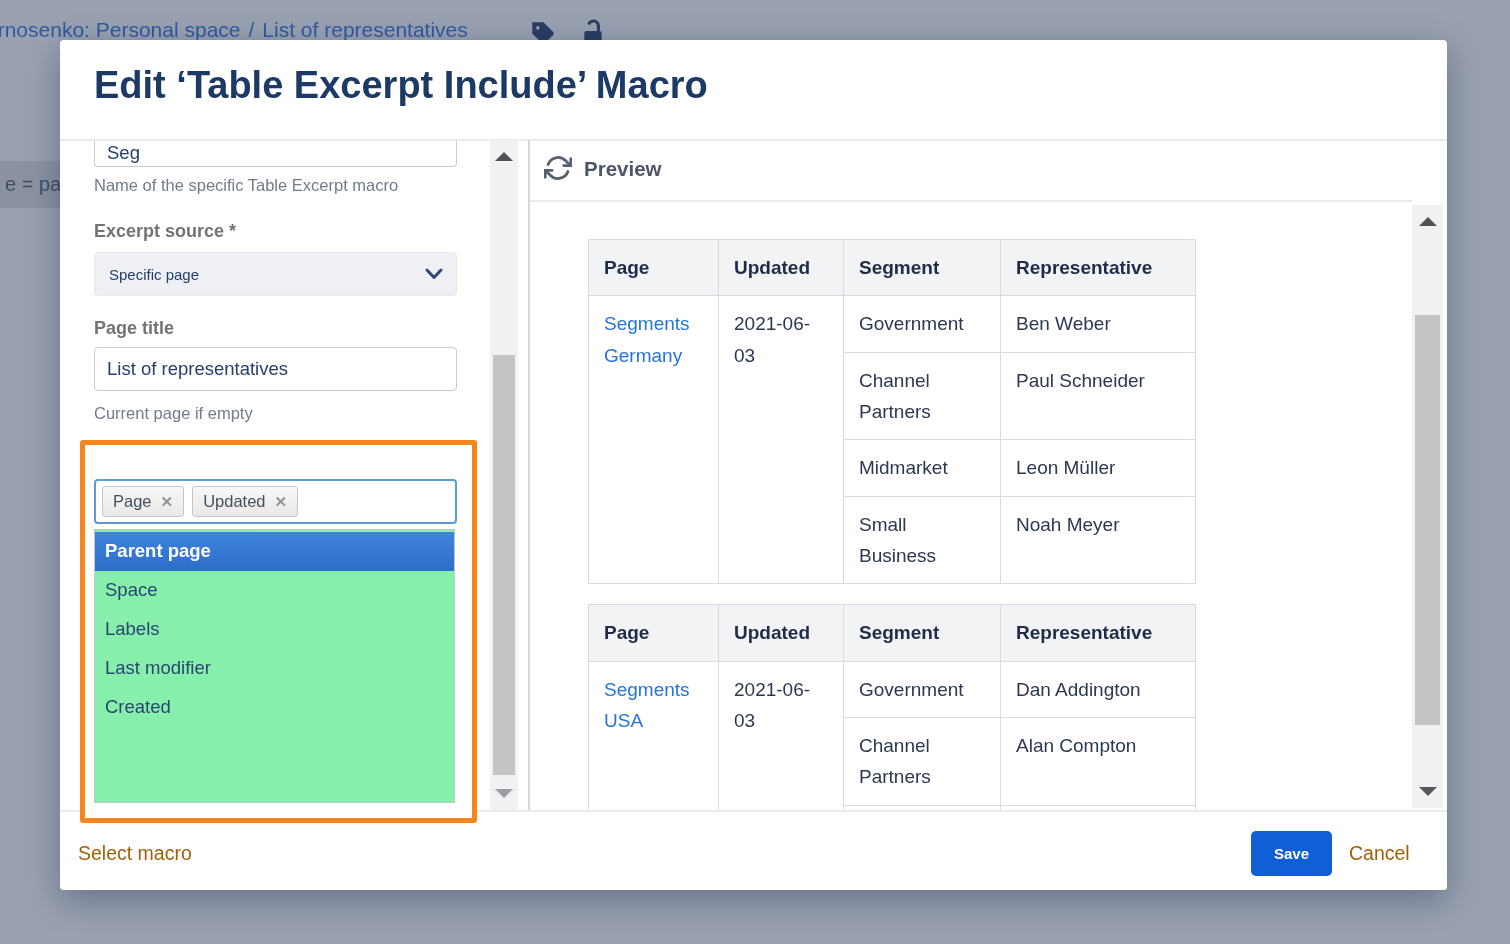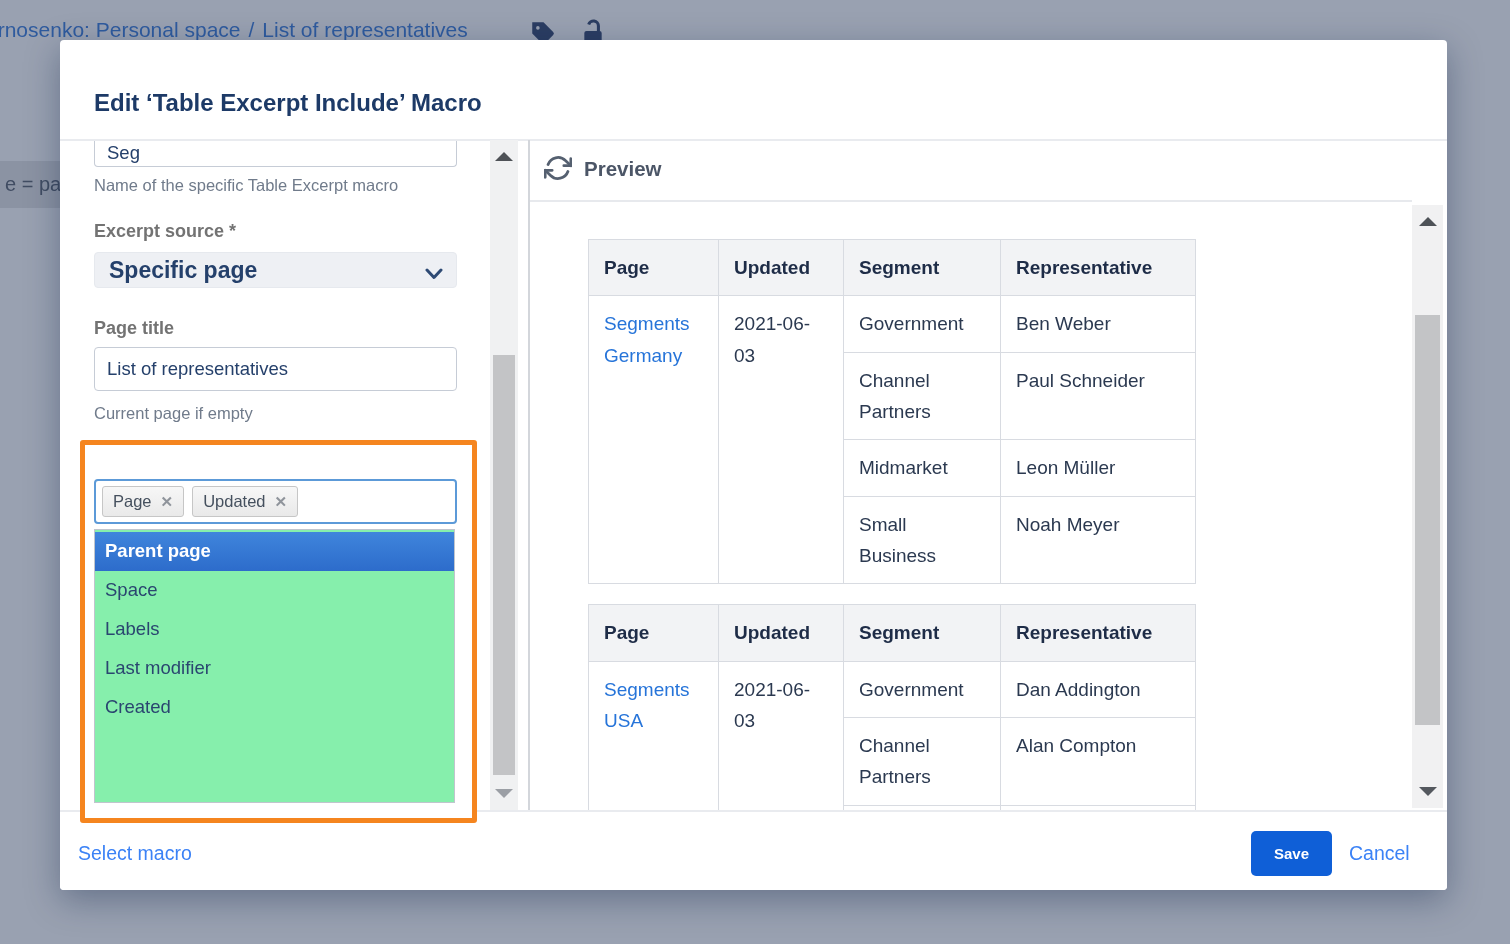--- a/index.html
+++ b/index.html
@@ -20,39 +20,39 @@
     position:absolute;left:0;top:161px;width:62px;height:47px;
     background:#8b93a3;color:#414d63;font-size:20px;
     display:flex;align-items:center;padding-left:5px;white-space:nowrap;overflow:hidden;
   }
   
   .modal{
     position:absolute;left:60px;top:40px;width:1387px;height:850px;
     background:#ffffff;border-radius:4px;box-shadow:0 10px 34px rgba(9,30,66,.35);
   }
   .modal-title{
-    position:absolute;left:34px;top:49px;font-size:24px;font-weight:600;color:#1d3a67;
+    position:absolute;left:34px;top:24px;font-size:38px;font-weight:600;color:#1d3a67;
   }
   .header-divider{position:absolute;left:0;top:99px;width:100%;height:2px;background:#e9ebef;}
   
   .fld{position:absolute;left:34px;width:363px;}
   .seg-input{
     top:101px;height:26px;border:1.5px solid #c6ccd6;border-top:none;
     border-radius:0 0 4px 4px;font-size:18.5px;color:#25406b;
     padding-left:12px;line-height:24px;overflow:hidden;background:#fff;
   }
   .help{position:absolute;left:34px;font-size:16.5px;color:#707b8b;}
   .help1{top:136px;}
   .help2{top:364px;}
   .flabel{position:absolute;left:34px;font-size:18px;font-weight:bold;color:#737373;}
   .flabel1{top:181px;}
   .flabel2{top:278px;}
   .select-box{
-    top:212px;height:36px;background:#eef0f4;border:1px solid #e6e9ee;border-radius:4px;
-    font-size:23px;color:#24406b;display:flex;align-items:center;padding-left:14px;cursor:pointer;font-weight:bold;
+    top:212px;height:44px;background:#eef0f4;border:1px solid #e6e9ee;border-radius:4px;
+    font-size:15px;color:#24406b;display:flex;align-items:center;padding-left:14px;cursor:pointer;
   }
   .select-box svg{position:absolute;right:13px;top:15px;}
   .text-input{
     top:307px;height:44px;border:1.5px solid #c6ccd6;border-radius:4px;background:#fff;
     font-size:18.5px;color:#25406b;display:flex;align-items:center;padding-left:12px;
   }
   
   .orange-box{
     position:absolute;left:20px;top:400px;width:397px;height:383px;
     border:5px solid #F5851F;border-radius:3px;background:#fff;z-index:5;
@@ -109,21 +109,21 @@
   }
   table.prev th{background:#f2f3f5;font-weight:bold;color:#1e2c47;}
   table.prev td{color:#2b3950;}
   .c-page{width:130px;} .c-upd{width:125px;} .c-seg{width:157px;} .c-rep{width:195px;}
   a.tbl-link{color:#2674D9;text-decoration:none;cursor:pointer;}
   
   .footer{
     position:absolute;left:0;top:770px;width:100%;height:80px;
     border-top:2px solid #e9ebef;border-radius:0 0 4px 4px;background:#fff;z-index:4;
   }
-  .link{color:#3b82f6;font-size:19.5px;cursor:pointer;text-decoration:none;}
+  .link{color:#a16207;font-size:19.5px;cursor:pointer;text-decoration:none;}
   .select-macro{position:absolute;left:18px;top:30px;}
   .save-btn{
     position:absolute;left:1191px;top:19px;width:81px;height:45px;border:none;border-radius:5px;
     background:#0F5FD7;color:#fff;font-size:15px;font-weight:600;cursor:pointer;
     font-family:"Liberation Sans", sans-serif;
   }
   .cancel-link{position:absolute;left:1289px;top:30px;}
 </style>
 </head>
 <body>

